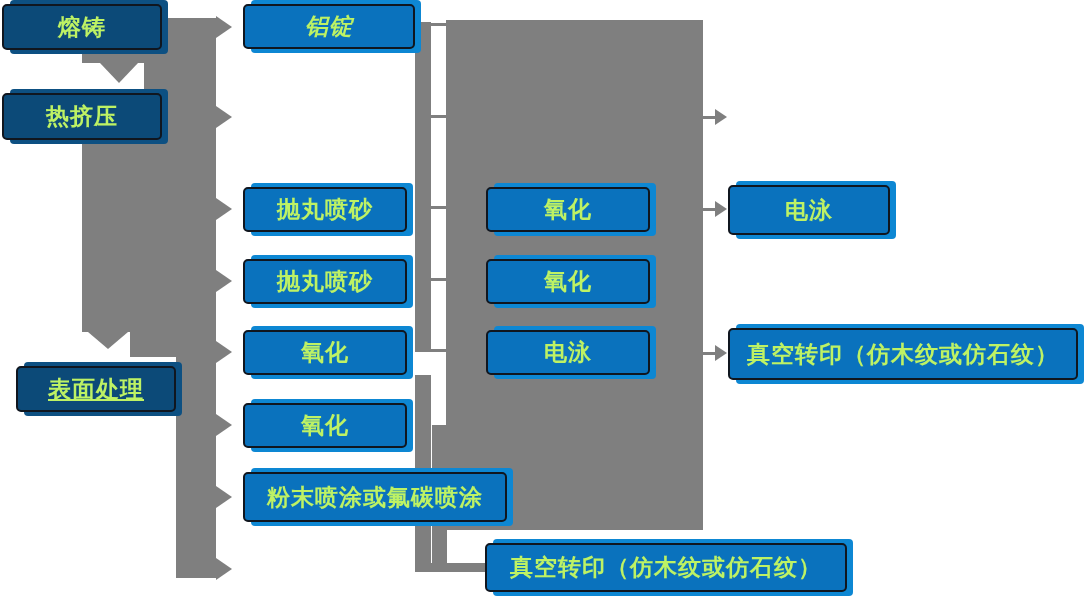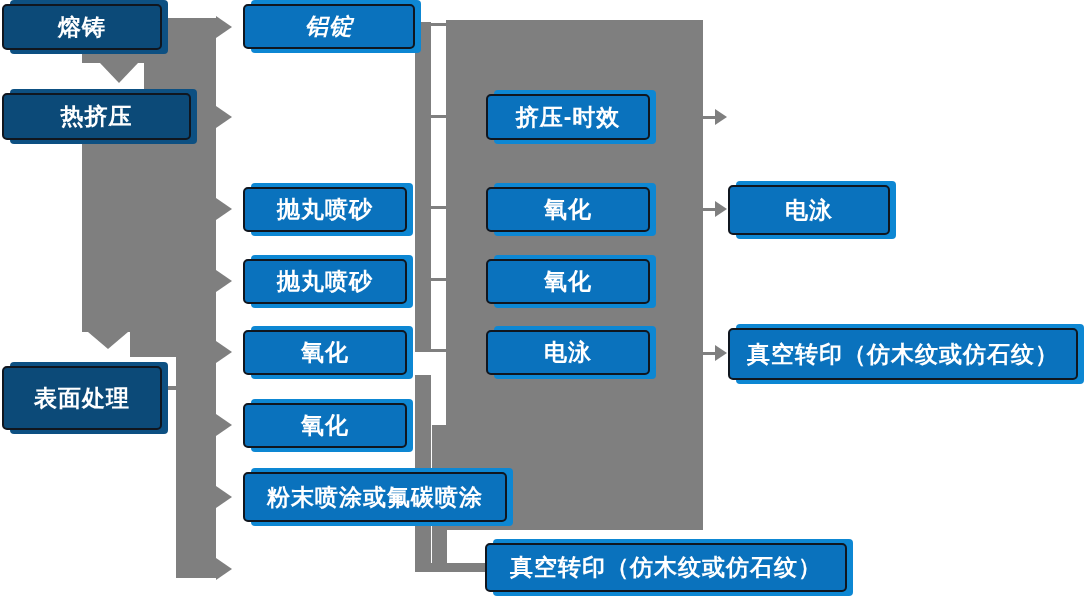--- a/index.html
+++ b/index.html
@@ -29,21 +29,21 @@
     position:absolute;width:0;height:0;z-index:1;
     border-top:8px solid transparent;
     border-bottom:8px solid transparent;
     border-left:12px solid #7f7f7f;
   }
   
   .box{
     position:absolute;z-index:2;
     display:flex;align-items:center;justify-content:center;
     box-sizing:border-box;
-    color:#ffffff;font-weight:bold;font-size:23px;letter-spacing:1px;
+    color:#bef264;font-weight:bold;font-size:23px;letter-spacing:1px;
     background:#0a72bd;
     border:2px solid #10161f;
     border-radius:5px;
     box-shadow:7px -5px 0 -1px #0d87d3, 7px 5px 0 -1px #0d87d3;
     white-space:nowrap;
   }
   .box.dark{
     background:#0c4a78;
     box-shadow:7px -5px 0 -1px #0d5082, 7px 5px 0 -1px #0d5082;
   }
@@ -87,31 +87,30 @@
   <div class="gray" style="left:415px;top:563px;width:70px;height:9px;"></div>
 
   <div class="gray" style="left:703px;top:116px;width:14px;height:3px;"></div>
   <div class="small-arrow-right" style="left:715px;top:109px;"></div>
   <div class="gray" style="left:703px;top:208px;width:14px;height:3px;"></div>
   <div class="small-arrow-right" style="left:715px;top:201px;"></div>
   <div class="gray" style="left:703px;top:352px;width:14px;height:3px;"></div>
   <div class="small-arrow-right" style="left:715px;top:345px;"></div>
 
   <div class="box dark" style="left:2px;top:4px;width:160px;height:46px;">熔铸</div>
-  <div class="box dark" style="left:2px;top:93px;width:189px;height:47px;">热挤压</div>
-  <div class="box dark" style="left:2px;top:366px;width:160px;height:64px;">表面处理</div>
+  <div class="box dark" style="left:2px;top:93px;width:160px;height:47px;">热挤压</div>
+  <div class="box dark" style="left:16px;top:366px;width:160px;height:46px;text-decoration:underline;">表面处理</div>
 
   <div class="box" style="left:243px;top:4px;width:172px;height:45px;font-style:italic;">铝锭</div>
   <div class="box" style="left:243px;top:187px;width:164px;height:45px;">抛丸喷砂</div>
   <div class="box" style="left:243px;top:259px;width:164px;height:45px;">抛丸喷砂</div>
   <div class="box" style="left:243px;top:330px;width:164px;height:45px;">氧化</div>
   <div class="box" style="left:243px;top:403px;width:164px;height:45px;">氧化</div>
   <div class="box" style="left:243px;top:472px;width:264px;height:50px;">粉末喷涂或氟碳喷涂</div>
 
-  <div class="box" style="left:486px;top:94px;width:164px;height:46px;">挤压-时效</div>
   <div class="box" style="left:486px;top:187px;width:164px;height:45px;">氧化</div>
   <div class="box" style="left:486px;top:259px;width:164px;height:45px;">氧化</div>
   <div class="box" style="left:486px;top:330px;width:164px;height:45px;">电泳</div>
   <div class="box" style="left:485px;top:543px;width:362px;height:49px;">真空转印（仿木纹或仿石纹）</div>
 
   <div class="box" style="left:728px;top:185px;width:162px;height:50px;">电泳</div>
   <div class="box" style="left:728px;top:328px;width:350px;height:52px;">真空转印（仿木纹或仿石纹）</div>
 
 </div>
 

